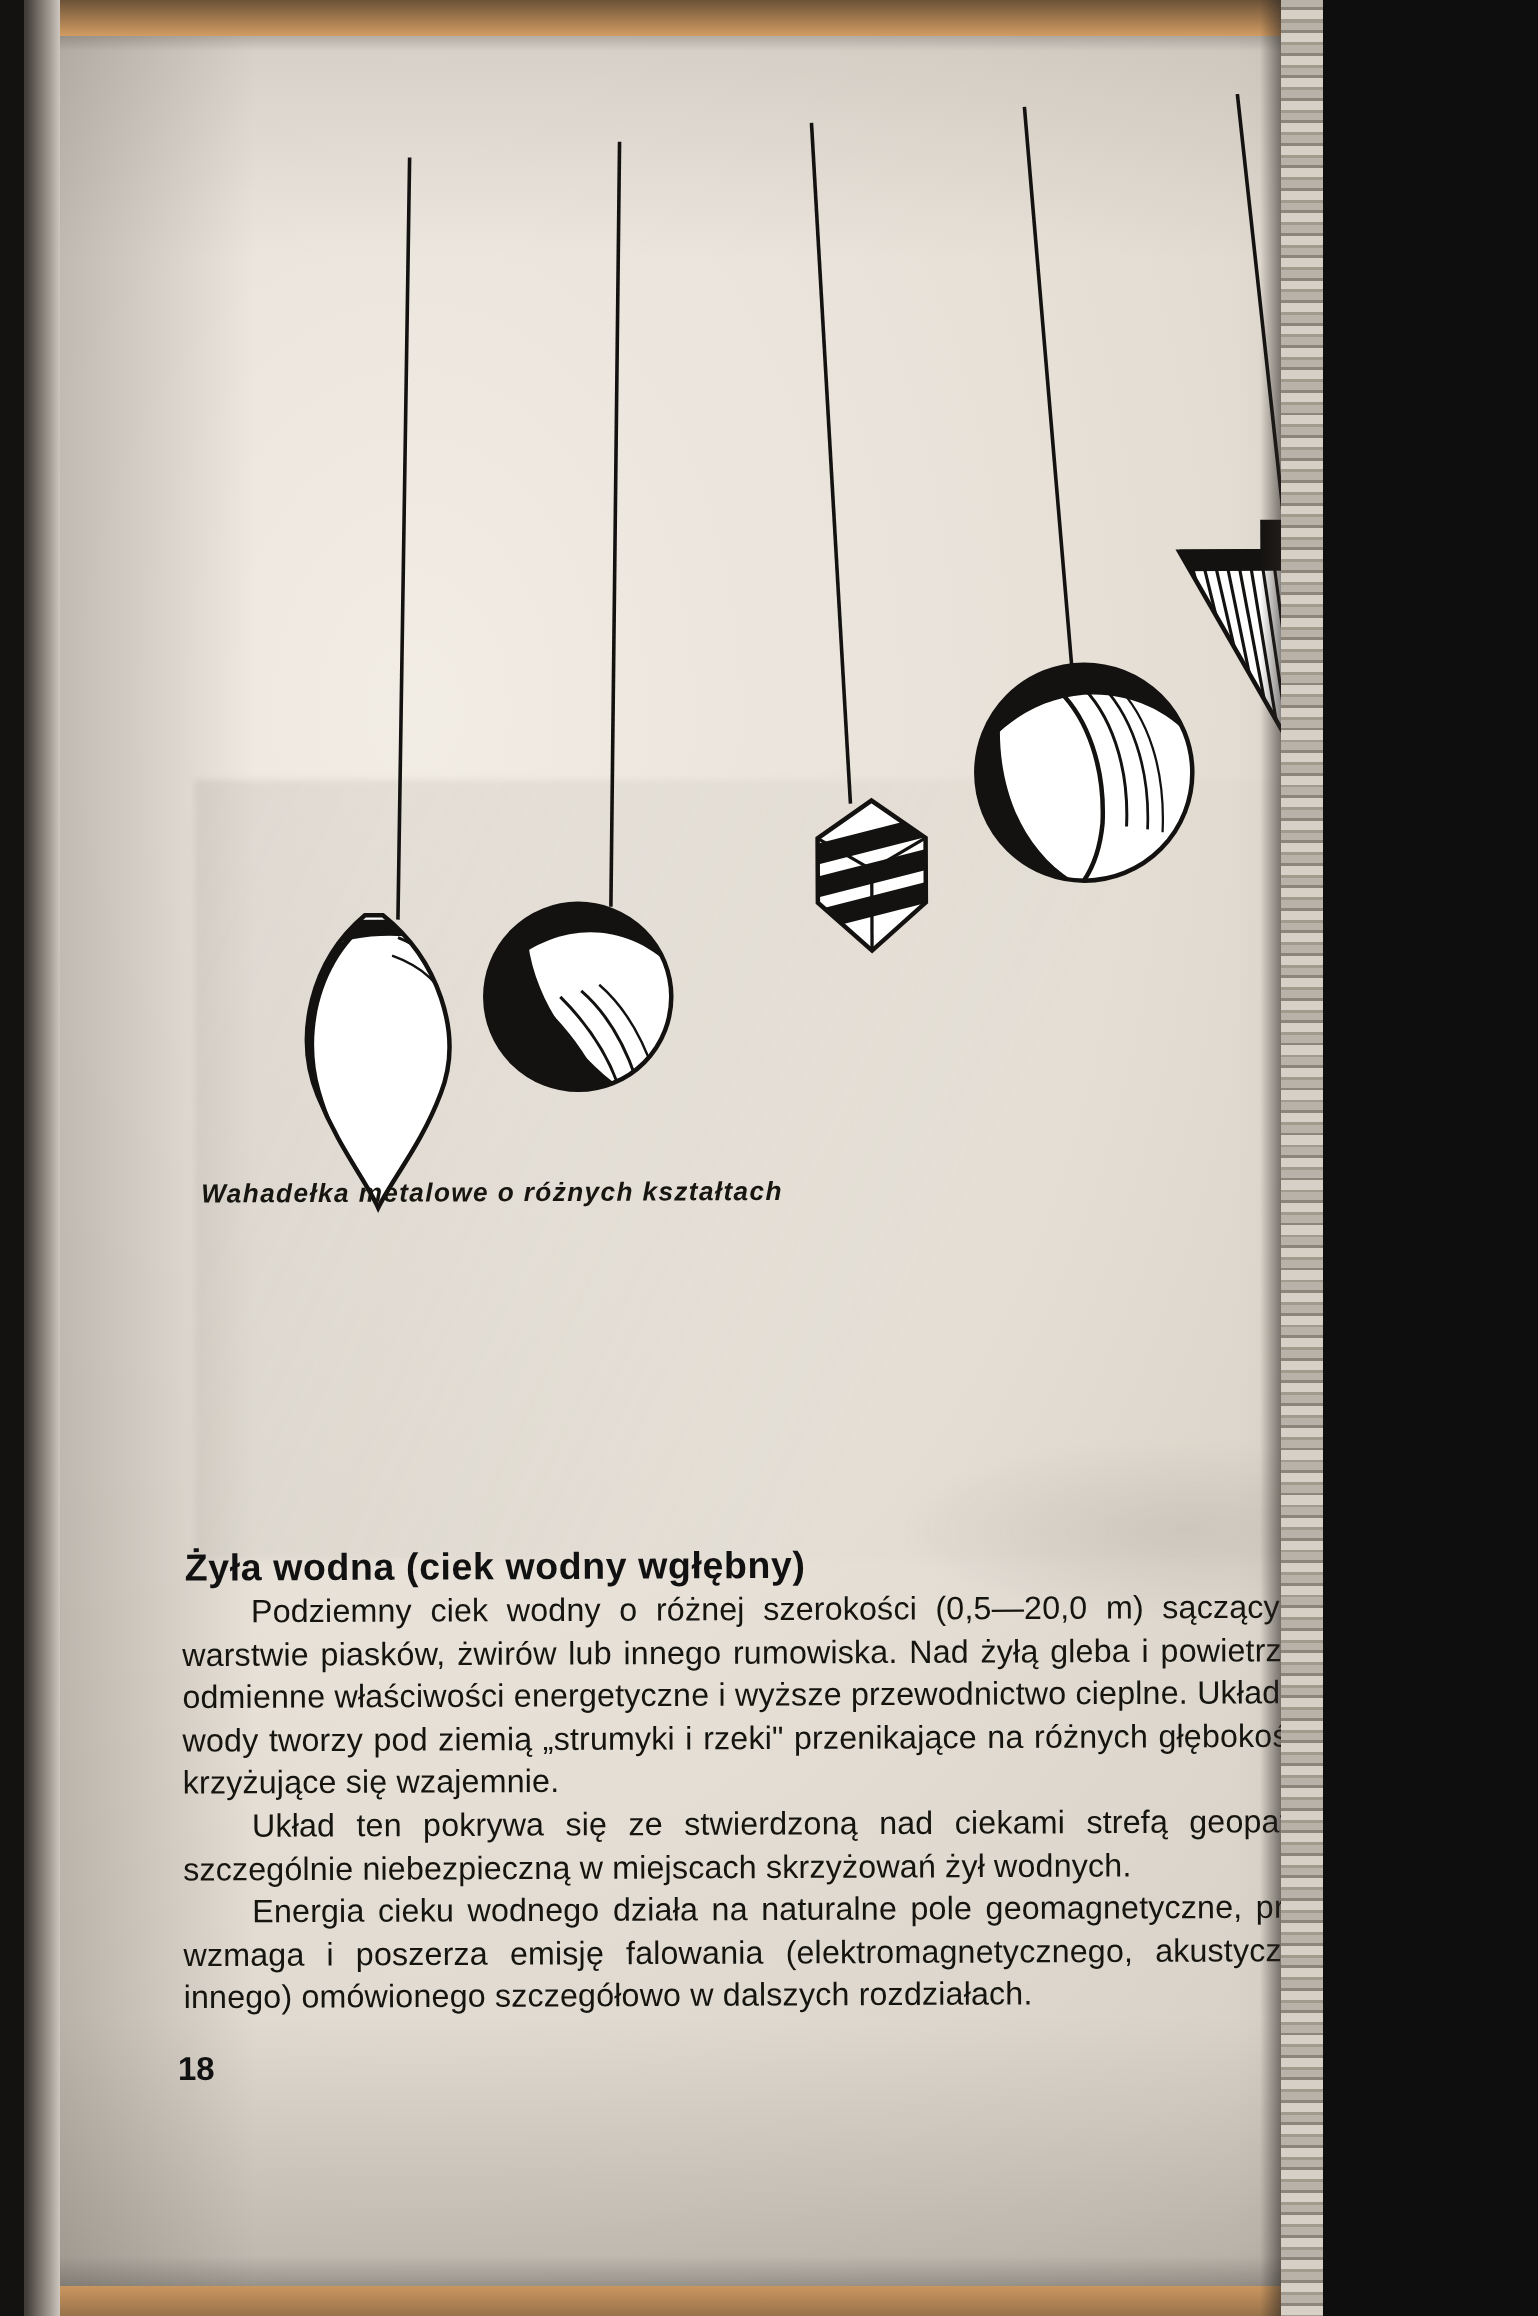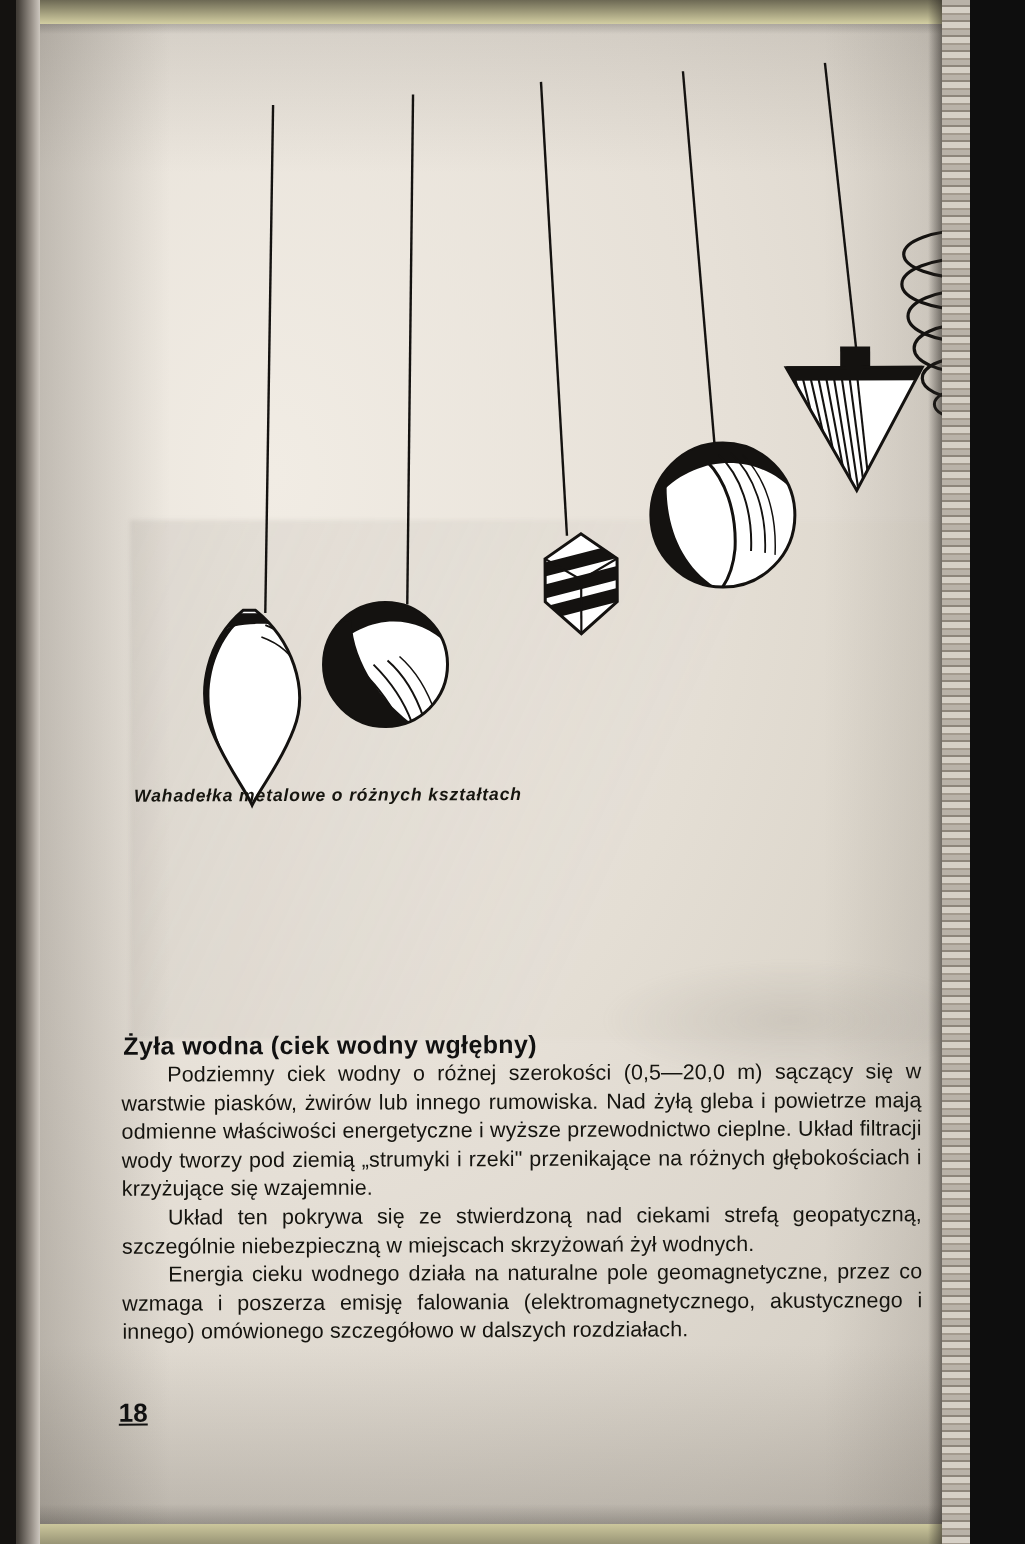--- a/index.html
+++ b/index.html
@@ -10,23 +10,23 @@
   body {
     width: 1025px;
     height: 1544px;
     overflow: hidden;
     font-family: "Liberation Sans", sans-serif;
   }
 
   
   #photo {
     position: relative;
-    width: 970px;
+    width: 882px;
     height: 1544px;
-    background: #fef9c3;
+    background: #fdba74;
     overflow: hidden;
   }
 
   
   .gutter-left {
     position: absolute;
     left: 0; top: 0;
     width: 40px; height: 1544px;
     background: linear-gradient(to right, #1b1815 0%, #45403a 45%, #9b948c 80%, #cdc7bf 100%);
     z-index: 6;
@@ -160,26 +160,25 @@
     color: #15140f;
     text-align: justify;
     letter-spacing: 0.1px;
   }
   .body-text p {
     margin: 0 0 0 0;
     text-indent: 46px;
   }
   .page-number {
     position: absolute;
-    left: 80px; top: 1372px;
+    left: 80px; top: 1341px;
     font-family: "Liberation Sans", sans-serif;
     font-weight: bold;
-    font-size: 26px;
+    font-size: 22px;
     color: #111;
-    text-decoration: underline;
   }
 
   
   #photo .content {
     transform: rotate(-0.25deg);
     transform-origin: 50% 50%;
   }
 </style>
 </head>
 <body>

